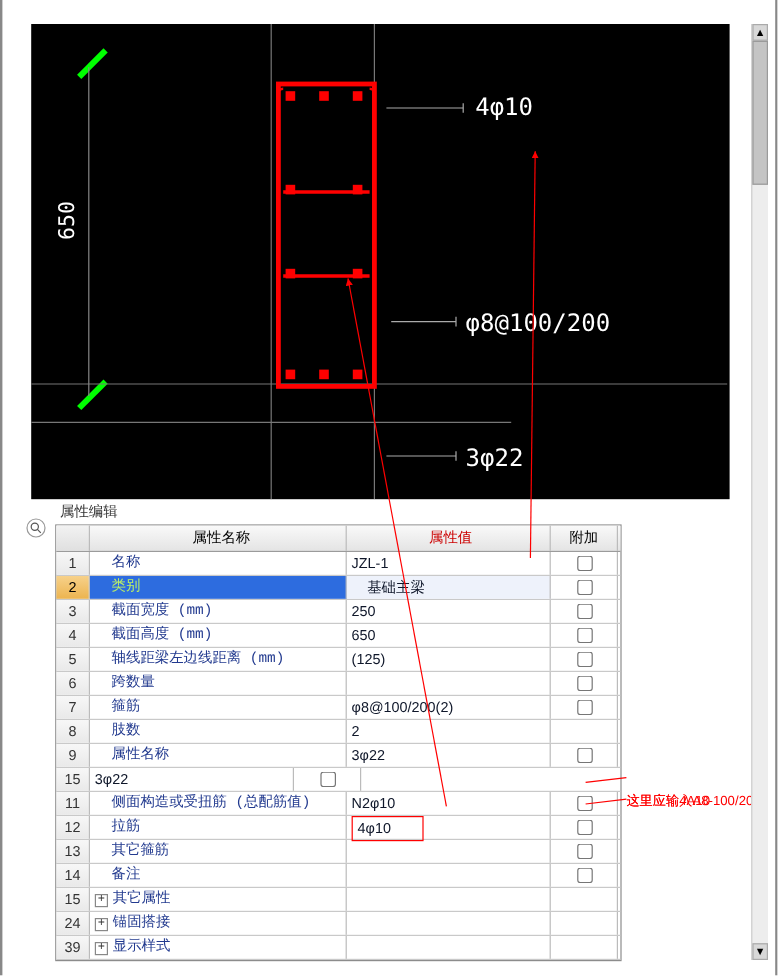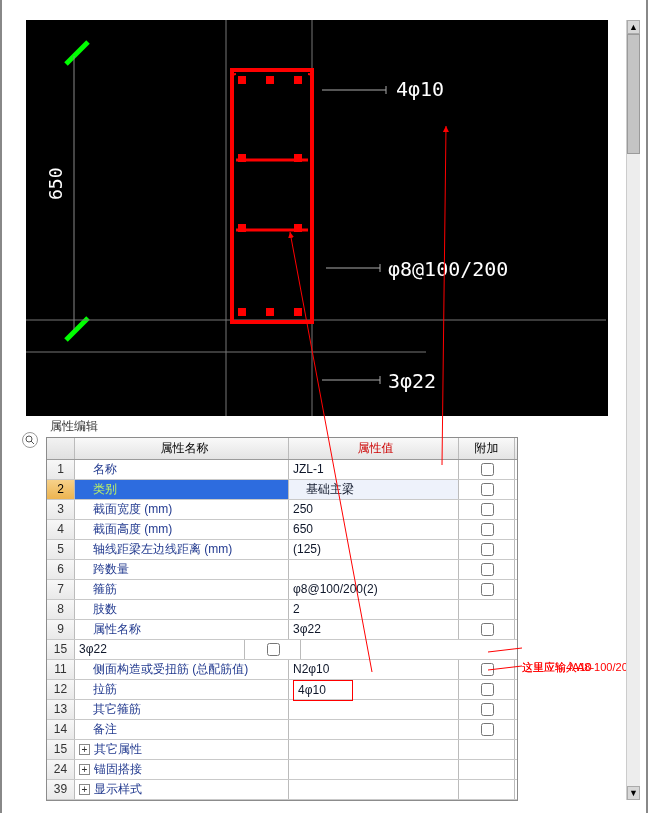--- a/index.html
+++ b/index.html
@@ -68,21 +68,21 @@
   .col-add  { width: 56px; text-align: center; border-right: 1px solid #bbb;}
   .data-row {
     display: flex;
     height: 20px;
     line-height: 19px;
     border-bottom: 1px solid #c9c9c9;
     font-size: 12px;
     color: #222;
   }
   .data-row .col-num { background: linear-gradient(#f7f7f7,#e9e9e9); color: #333;}
-  .data-row .col-name { text-align: left; padding-left: 18px; color: #223a8f;}
+  .data-row .col-name { text-align: left; padding-left: 18px; color: #223a8f; font-family: Liberation Mono, monospace;}
   .data-row .col-val  { text-align: left; color: #0f172a;}
   .data-row.sel .col-name { background: #2d6cdf; color: #bef264; padding-left: 18px;}
   .data-row.sel .col-val  { background: #eef2fb; padding-left: 17px;}
   .data-row .col-num.sel-num { background: linear-gradient(#f7d18a,#ecb450); color: #000;}
   .col-add input[type=checkbox]{ margin-top: 3px; }
   .expander { display:inline-block; width:11px; height:11px; line-height:9px; border:1px solid #888; text-align:center; font-size:10px; margin-right:4px; background:#fff; color:#333; margin-left:-14px;}
   .scrollbar-right {
     position: absolute;
     top: 20px;
     right: 6px;

